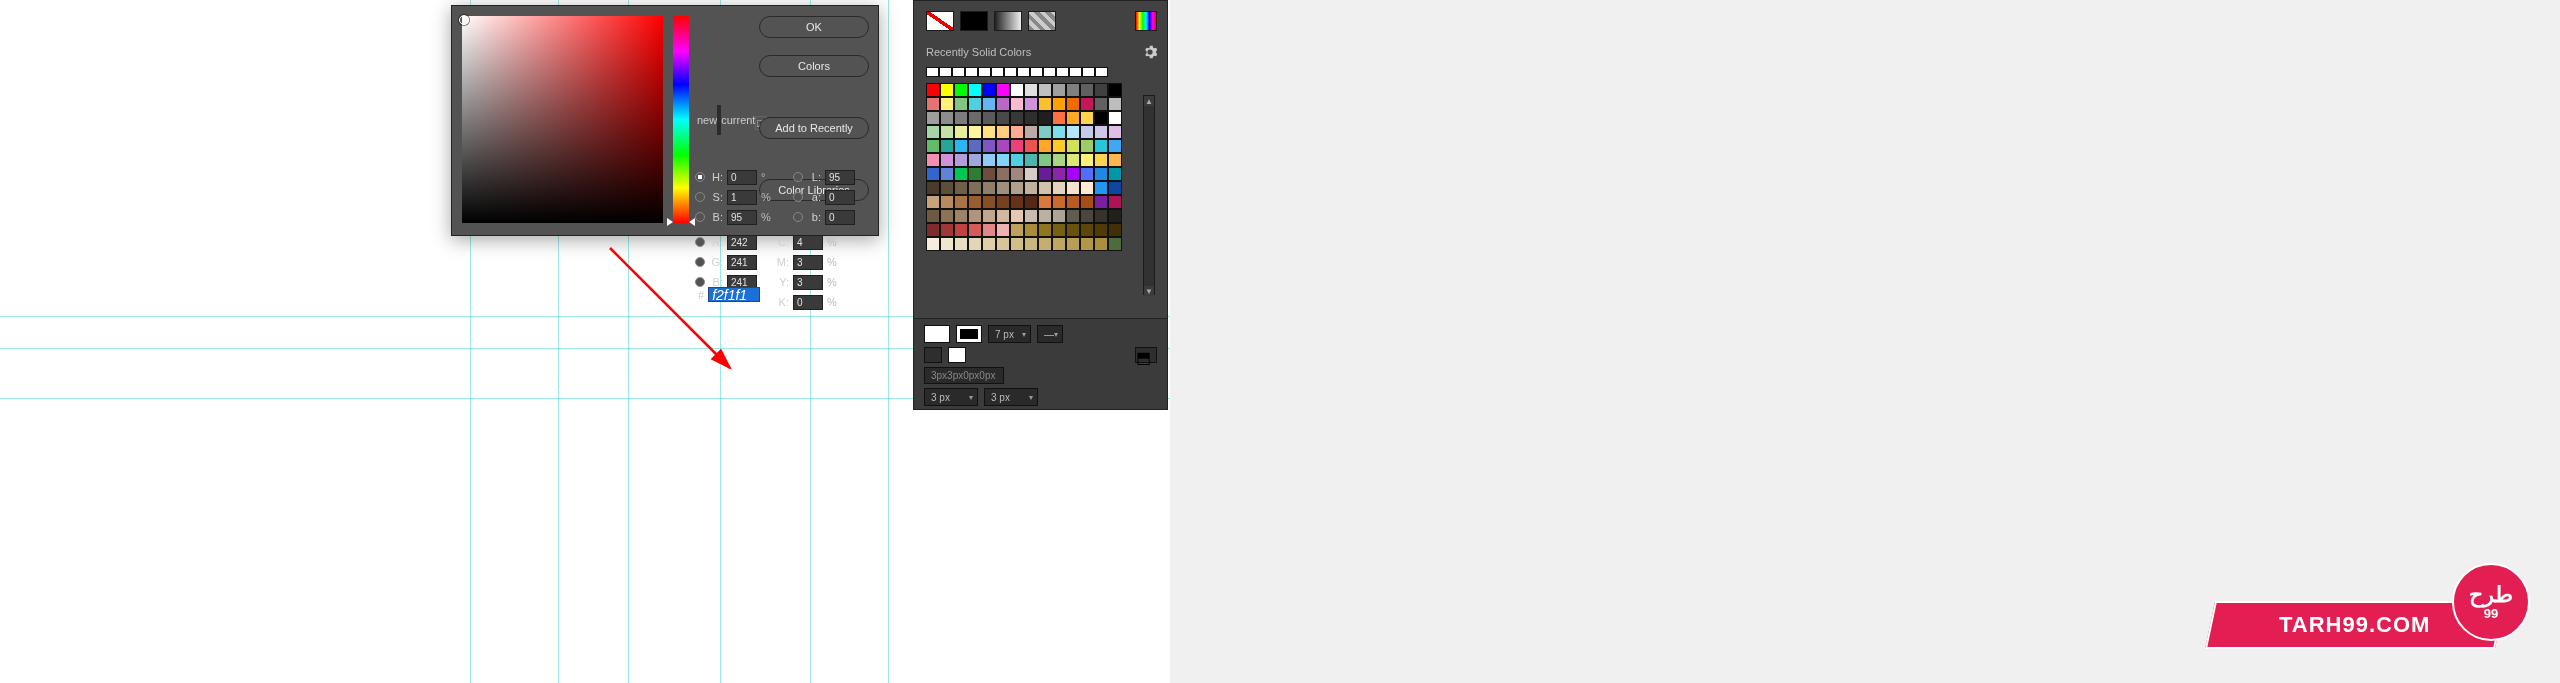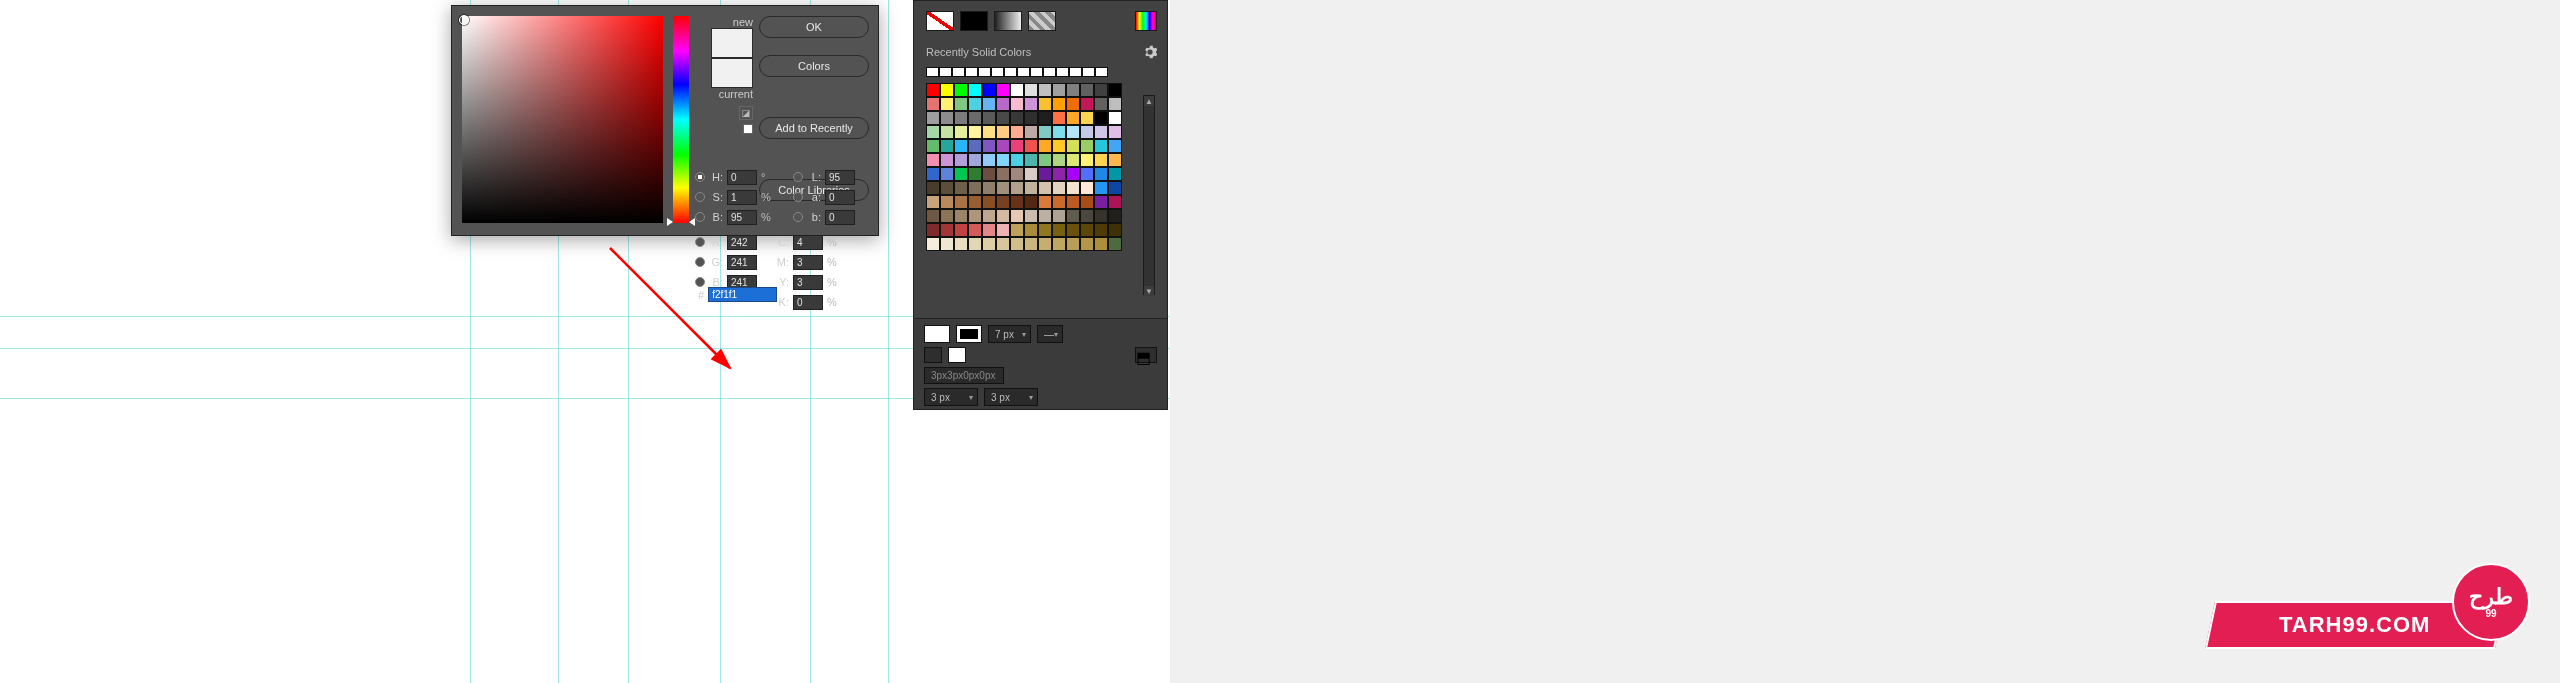--- a/index.html
+++ b/index.html
@@ -22,41 +22,41 @@
         linear-gradient(to right, #fff, #ff0000);
     }
     .sv-cursor { position: absolute; top: 4px; left: 2px; width: 10px; height: 10px; border: 1px solid #fff; border-radius: 50%; box-shadow: 0 0 0 1px rgba(0,0,0,.5); transform: translate(-50%,-50%); }
     .hue-strip { width: 16px; height: 207px; margin-left: 4px; position: relative; background:
         linear-gradient(to bottom,#ff0000 0%,#ff00ff 17%,#0000ff 33%,#00ffff 50%,#00ff00 67%,#ffff00 83%,#ff0000 100%);
     }
     .hue-mark-left, .hue-mark-right { position: absolute; width: 0; height: 0; border-top: 4px solid transparent; border-bottom: 4px solid transparent; }
     .hue-mark-left { left: -6px; bottom: -3px; border-left: 6px solid #fff; }
     .hue-mark-right { right: -6px; bottom: -3px; border-right: 6px solid #fff; }
 
-    .preview-col { display: flex; flex-direction: column; align-items: flex-end; width: 56px; margin-left: 2px; }
+    .preview-col { display: flex; flex-direction: row; align-items: center; width: 56px; margin-left: 2px; }
     .preview-label { font-size: 11px; color: #ccc; }
     .preview-swatch { background: #f2f1f1; width: 42px; height: 30px; border: 1px solid #2b2b2b; }
     .cube-icon { width: 14px; height: 14px; margin-top: 6px; color: #bbb; border: 1px solid #666; display: flex; align-items: center; justify-content: center; font-size: 9px; }
     .small-white { width: 10px; height: 10px; background: #fff; margin-top: 4px; border: 1px solid #666; }
 
     .right-col { width: 110px; display: flex; flex-direction: column; gap: 17px; }
     .ps-btn { height: 22px; border: 1px solid #2a2a2a; border-radius: 11px; background: #535353; color: #e8e8e8; font-size: 11px; cursor: pointer; }
 
     .fields-area { position: absolute; left: 695px; top: 168px; width: 178px; color: #d0d0d0; font-size: 11px; }
     .frow { display: flex; align-items: center; gap: 4px; height: 18px; margin-bottom: 1px; }
     .frow .rad { width: 10px; height: 10px; border: 1px solid #888; border-radius: 50%; background: #535353; display: inline-block; }
     .frow .rad.on { background: radial-gradient(#fff 40%, #535353 45%); }
     .fld-label { width: 14px; text-align: right; }
     .fld-input { width: 30px; height: 15px; background: #3a3a3a; border: 1px solid #202020; color: #e0e0e0; font-size: 10px; text-align: left; padding-left: 3px; }
     .unit { width: 14px; color: #bbb; }
     .fcol { display: inline-flex; flex-direction: column; gap: 1px; }
     .fgroup { display: flex; gap: 18px; }
 
     .hex-row { position: absolute; left: 698px; top: 287px; display: flex; align-items: center; gap: 4px; font-size: 11px; color: #ccc; }
-    .hex-input { width: 69px; height: 15px; background: #1b6fd6; color: #fff; border: 1px solid #1a4986; font-size: 10px; padding-left: 3px; }
+    .hex-input { width: 52px; height: 15px; background: #1b6fd6; color: #fff; border: 1px solid #1a4986; font-size: 14px; padding-left: 3px; font-style: italic; }
 
     .webcolors { position: absolute; left: 463px; top: 272px; display: flex; align-items: center; gap: 6px; color: #ccc; font-size: 11px; }
     .cb { width: 11px; height: 11px; border: 1px solid #888; background: #535353; display: inline-block; }
 
     
     .panel { position: absolute; left: 913px; top: 0; width: 255px; height: 410px; background: #424242; border: 1px solid #222; }
     .panel-inner { padding: 10px 10px 6px 12px; }
     .fill-types { display: flex; gap: 6px; align-items: center; }
     .ft { width: 28px; height: 20px; border: 1px solid #1b1b1b; cursor: pointer; }
     .ft.none { background: #fff linear-gradient(to top right, transparent 44%, #e00 44%, #e00 56%, transparent 56%); }
@@ -477,16 +477,16 @@
   </div>
 </div>
 
 <div class="brand">
   <div class="brand-pill">
       <span>TARH99.COM</span>
     </div>
   <div class="brand-circle">
     <div style="text-align:center">
       <div style="font-size:22px;line-height:1">طرح</div>
-      <div style="font-size:10px">99</div>
+      <div style="font-size:13px">99</div>
     </div>
   </div>
 </div>
 
 </body></html>

